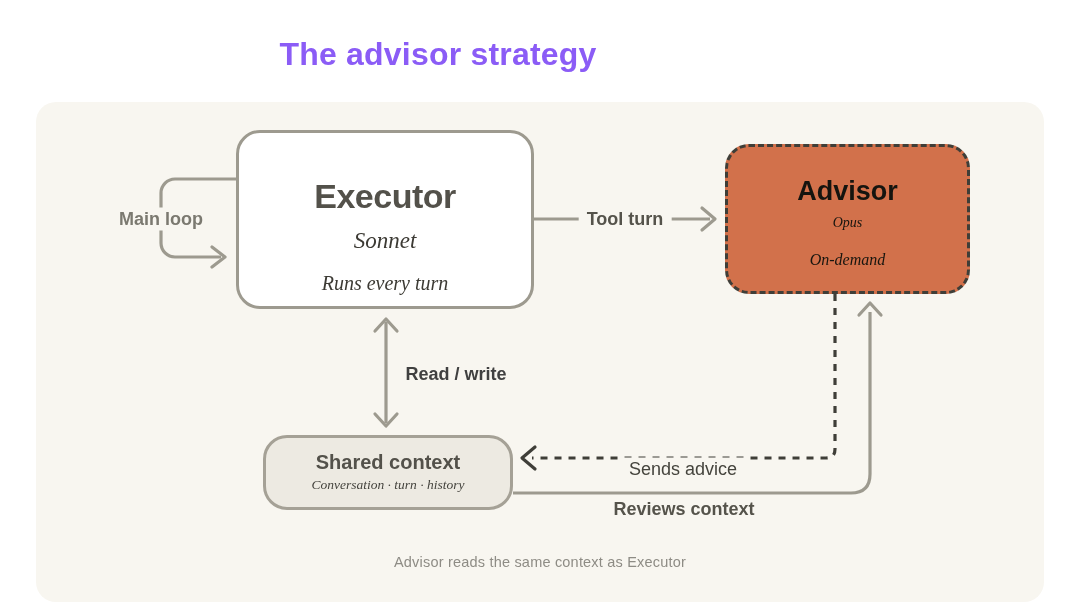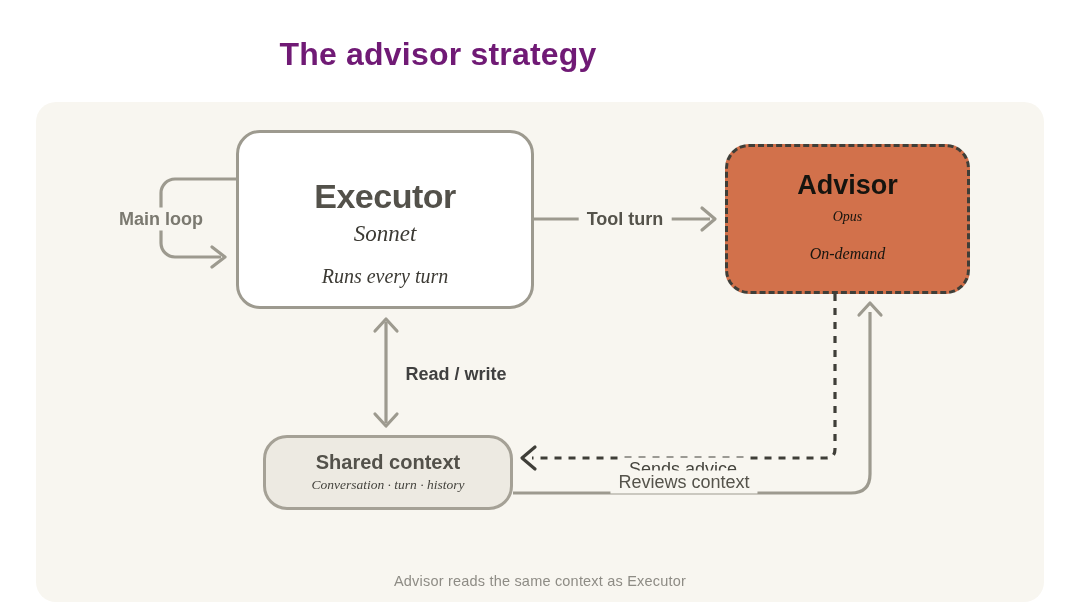--- a/index.html
+++ b/index.html
@@ -4,63 +4,63 @@
 <style>
   html,body{margin:0;padding:0;}
   body{
     width:1080px;height:608px;position:relative;overflow:hidden;
     background:#ffffff;
     font-family:"Liberation Sans", sans-serif;
   }
   .page-title{
     position:absolute;left:0;top:36px;width:876px;
     text-align:center;font-size:32px;font-weight:600;
-    color:#701a75;letter-spacing:0.2px;
+    color:#8b5cf6;letter-spacing:0.2px;
   }
   .panel{
     position:absolute;left:36px;top:102px;width:1008px;height:500px;
     background:#f8f6f0;border-radius:20px;
   }
   .edges-svg{position:absolute;left:0;top:0;width:1008px;height:435px;}
   .node{
     position:absolute;box-sizing:border-box;border-radius:24px;
     display:flex;flex-direction:column;align-items:center;text-align:center;
   }
   .node-executor{
     left:200px;top:28px;width:298px;height:179px;
     background:#ffffff;border:3px solid #9d9a8f;padding-top:44px;
   }
   .node-executor .node-title{font-size:34px;font-weight:700;color:#53514a;line-height:38px;letter-spacing:-0.5px;}
-  .node-executor .node-model{font-family:"Liberation Serif",serif;font-style:italic;font-size:23px;color:#3c3a34;line-height:30px;margin-top:4px;}
+  .node-executor .node-model{font-family:"Liberation Serif",serif;font-style:italic;font-size:23px;color:#3c3a34;line-height:30px;margin-top:11px;}
   .node-executor .node-note{font-family:"Liberation Serif",serif;font-style:italic;font-size:20px;color:#3c3a34;margin-top:16px;}
   .node-advisor{
     left:689px;top:42px;width:245px;height:150px;
-    background:#d2714b;border:3px dashed #3f3e38;padding-top:22px;
+    background:#d2714b;border:3px dashed #3f3e38;padding-top:28px;
   }
   .node-advisor .node-title{font-size:27px;font-weight:700;color:#15140f;line-height:32px;}
   .node-advisor .node-model{font-family:"Liberation Serif",serif;font-style:italic;font-size:14px;color:#17150f;line-height:28px;margin-top:2px;}
   .node-advisor .node-note{font-family:"Liberation Serif",serif;font-style:italic;font-size:16px;color:#17150f;margin-top:14px;}
   .node-shared{
     left:227px;top:333px;width:250px;height:75px;
     background:#edeae2;border:3px solid #a5a196;padding-top:12px;
   }
   .node-shared .node-title{font-size:20px;font-weight:700;color:#53514a;line-height:25px;}
   .node-shared .node-note{font-family:"Liberation Serif",serif;font-style:italic;font-size:13.5px;color:#45443e;margin-top:2px;}
   .edge-label{
     position:absolute;transform:translate(-50%,-50%);
     font-size:18px;white-space:nowrap;
   }
   .lbl-bg{background:#f8f6f0;padding:1px 8px;}
   .lbl-main-loop{left:125px;top:117px;color:#7b7970;font-weight:700;padding:1px 5px;}
   .lbl-tool-call{left:589px;top:117px;color:#55534b;font-weight:700;}
   .lbl-read-write{left:420px;top:272px;color:#404040;font-weight:700;}
   .lbl-sends-advice{left:647px;top:356px;color:#45443d;font-weight:400;margin-top:11px;}
-  .lbl-reviews-context{left:648px;top:380px;color:#55534b;font-weight:400;}
+  .lbl-reviews-context{left:648px;top:407px;color:#55534b;font-weight:700;}
   .caption{
-    position:absolute;left:0;top:573px;width:1080px;
+    position:absolute;left:0;top:554px;width:1080px;
     text-align:center;font-size:14.5px;color:#8e8c85;letter-spacing:0.2px;
   }
 </style>
 </head>
 <body>
 
 <div class="page-title">The advisor strategy</div>
 
 <div class="panel">
 

